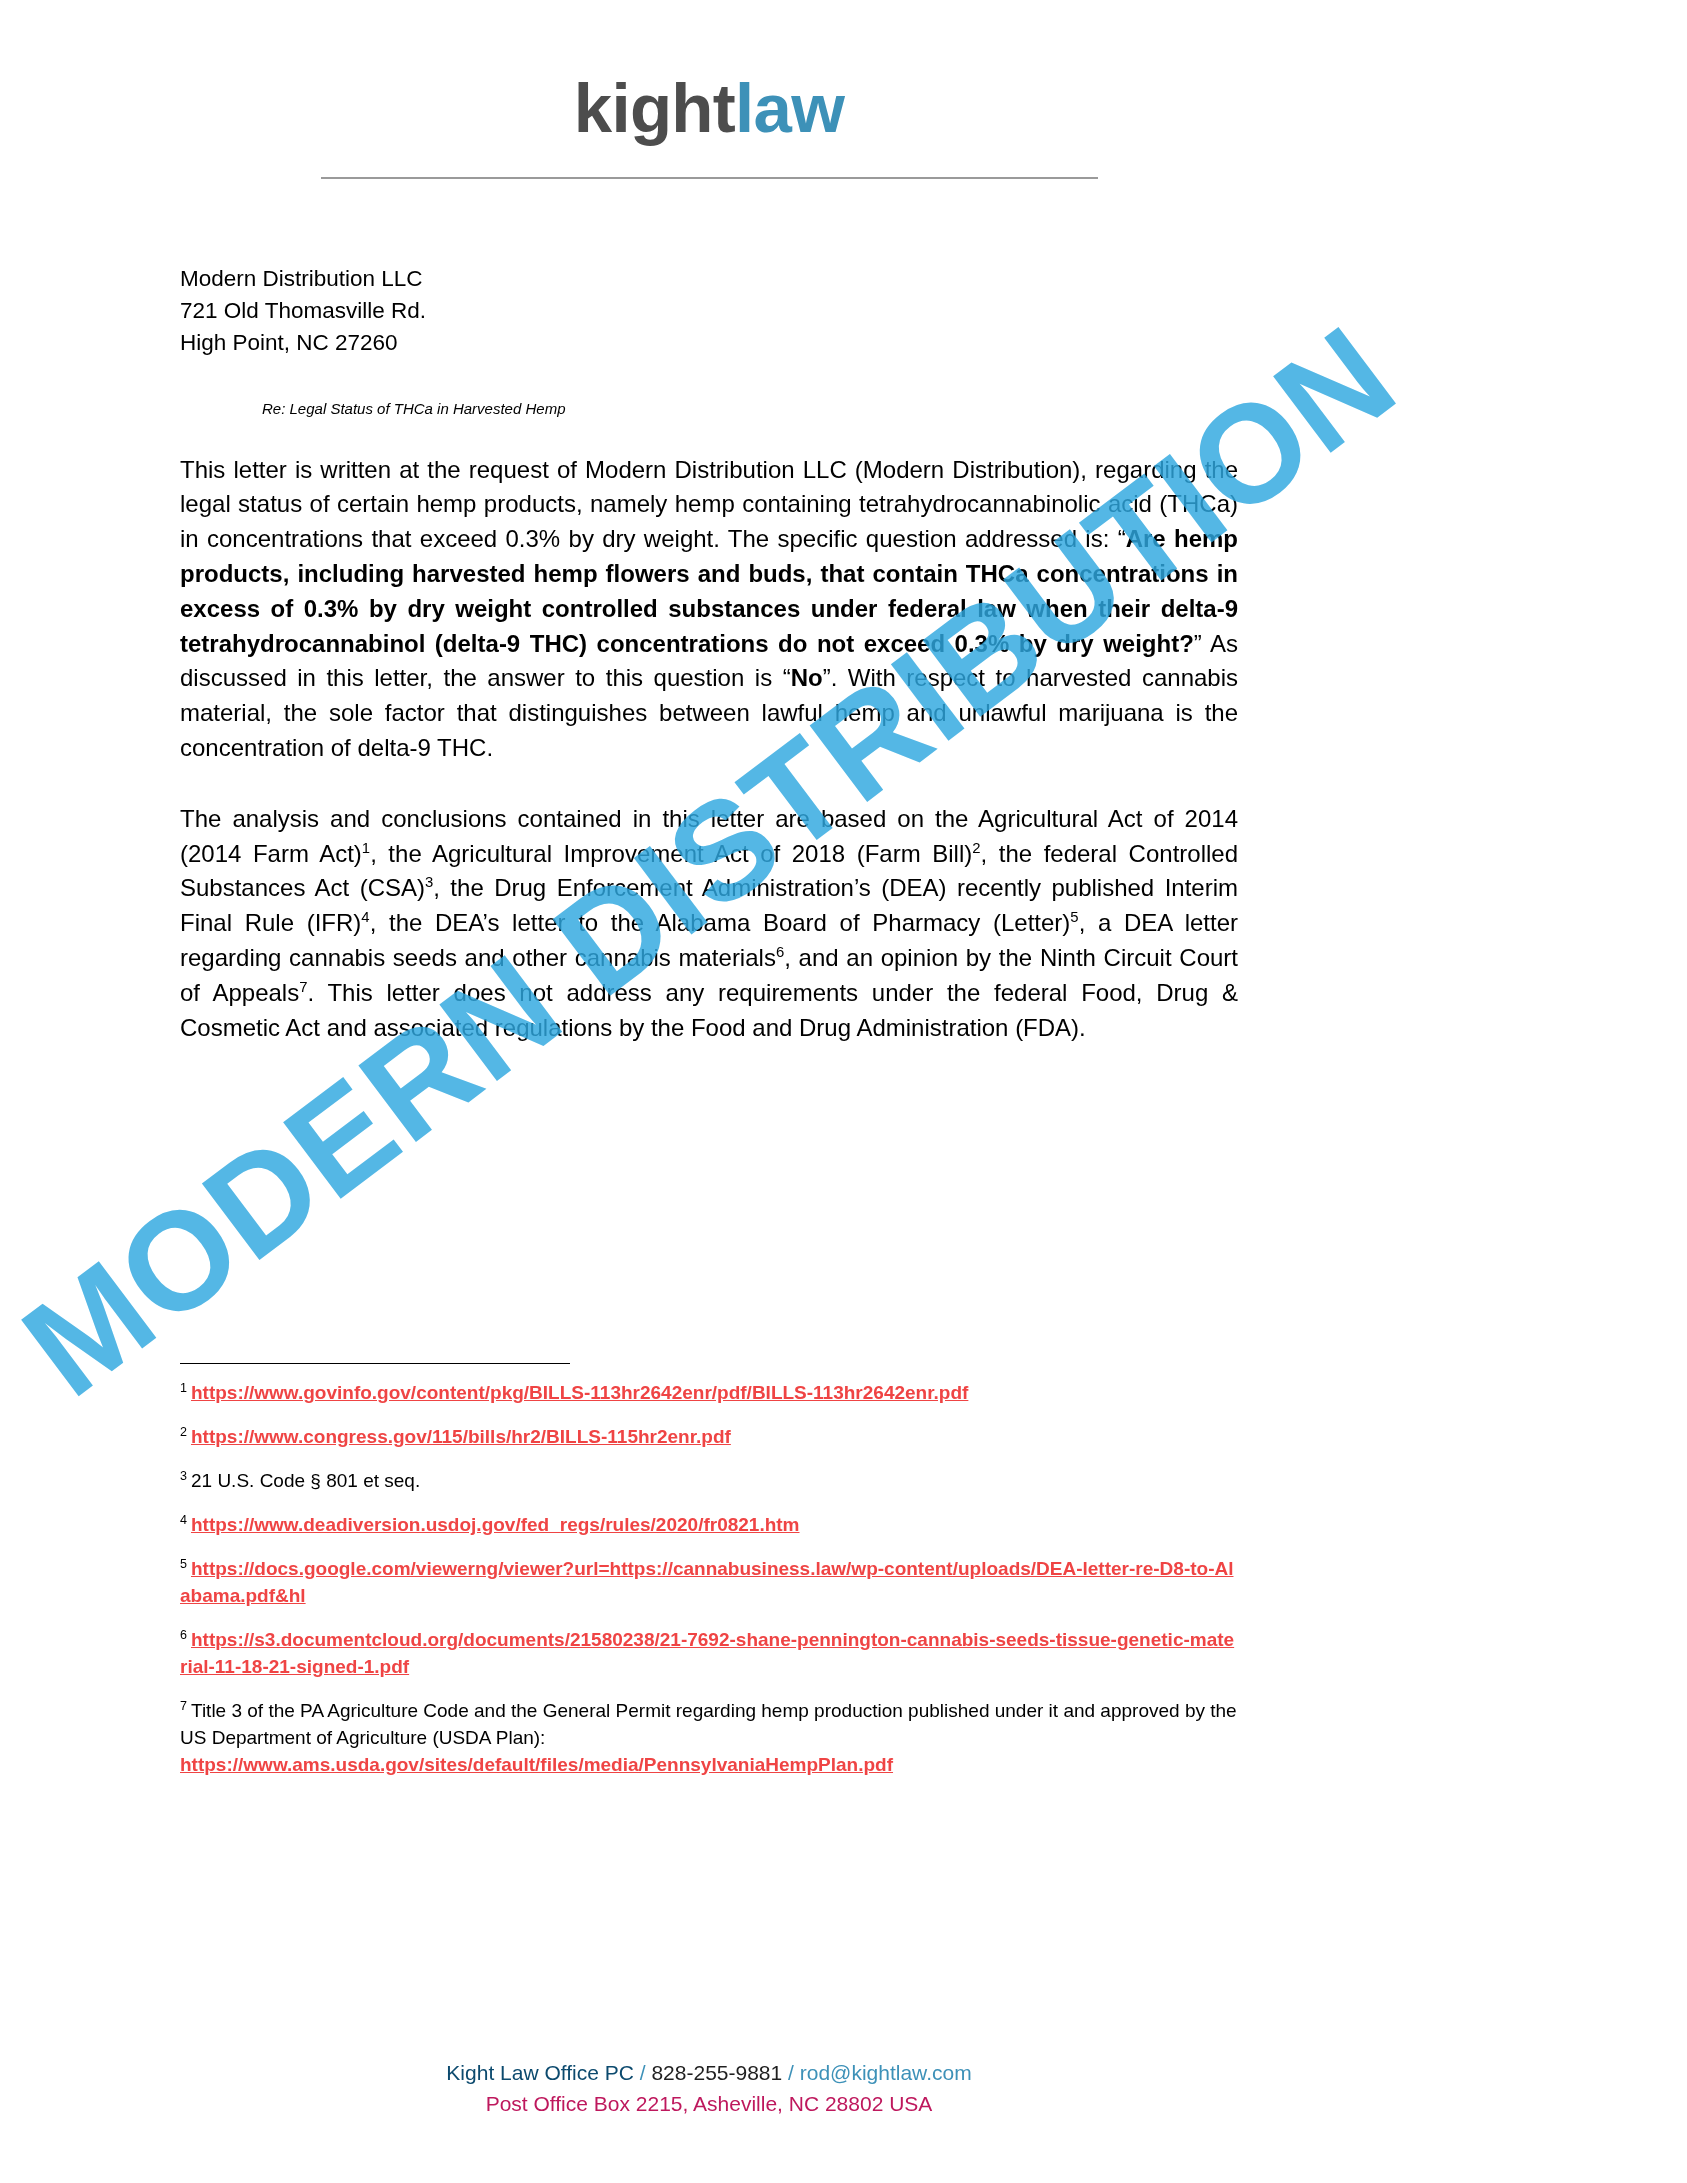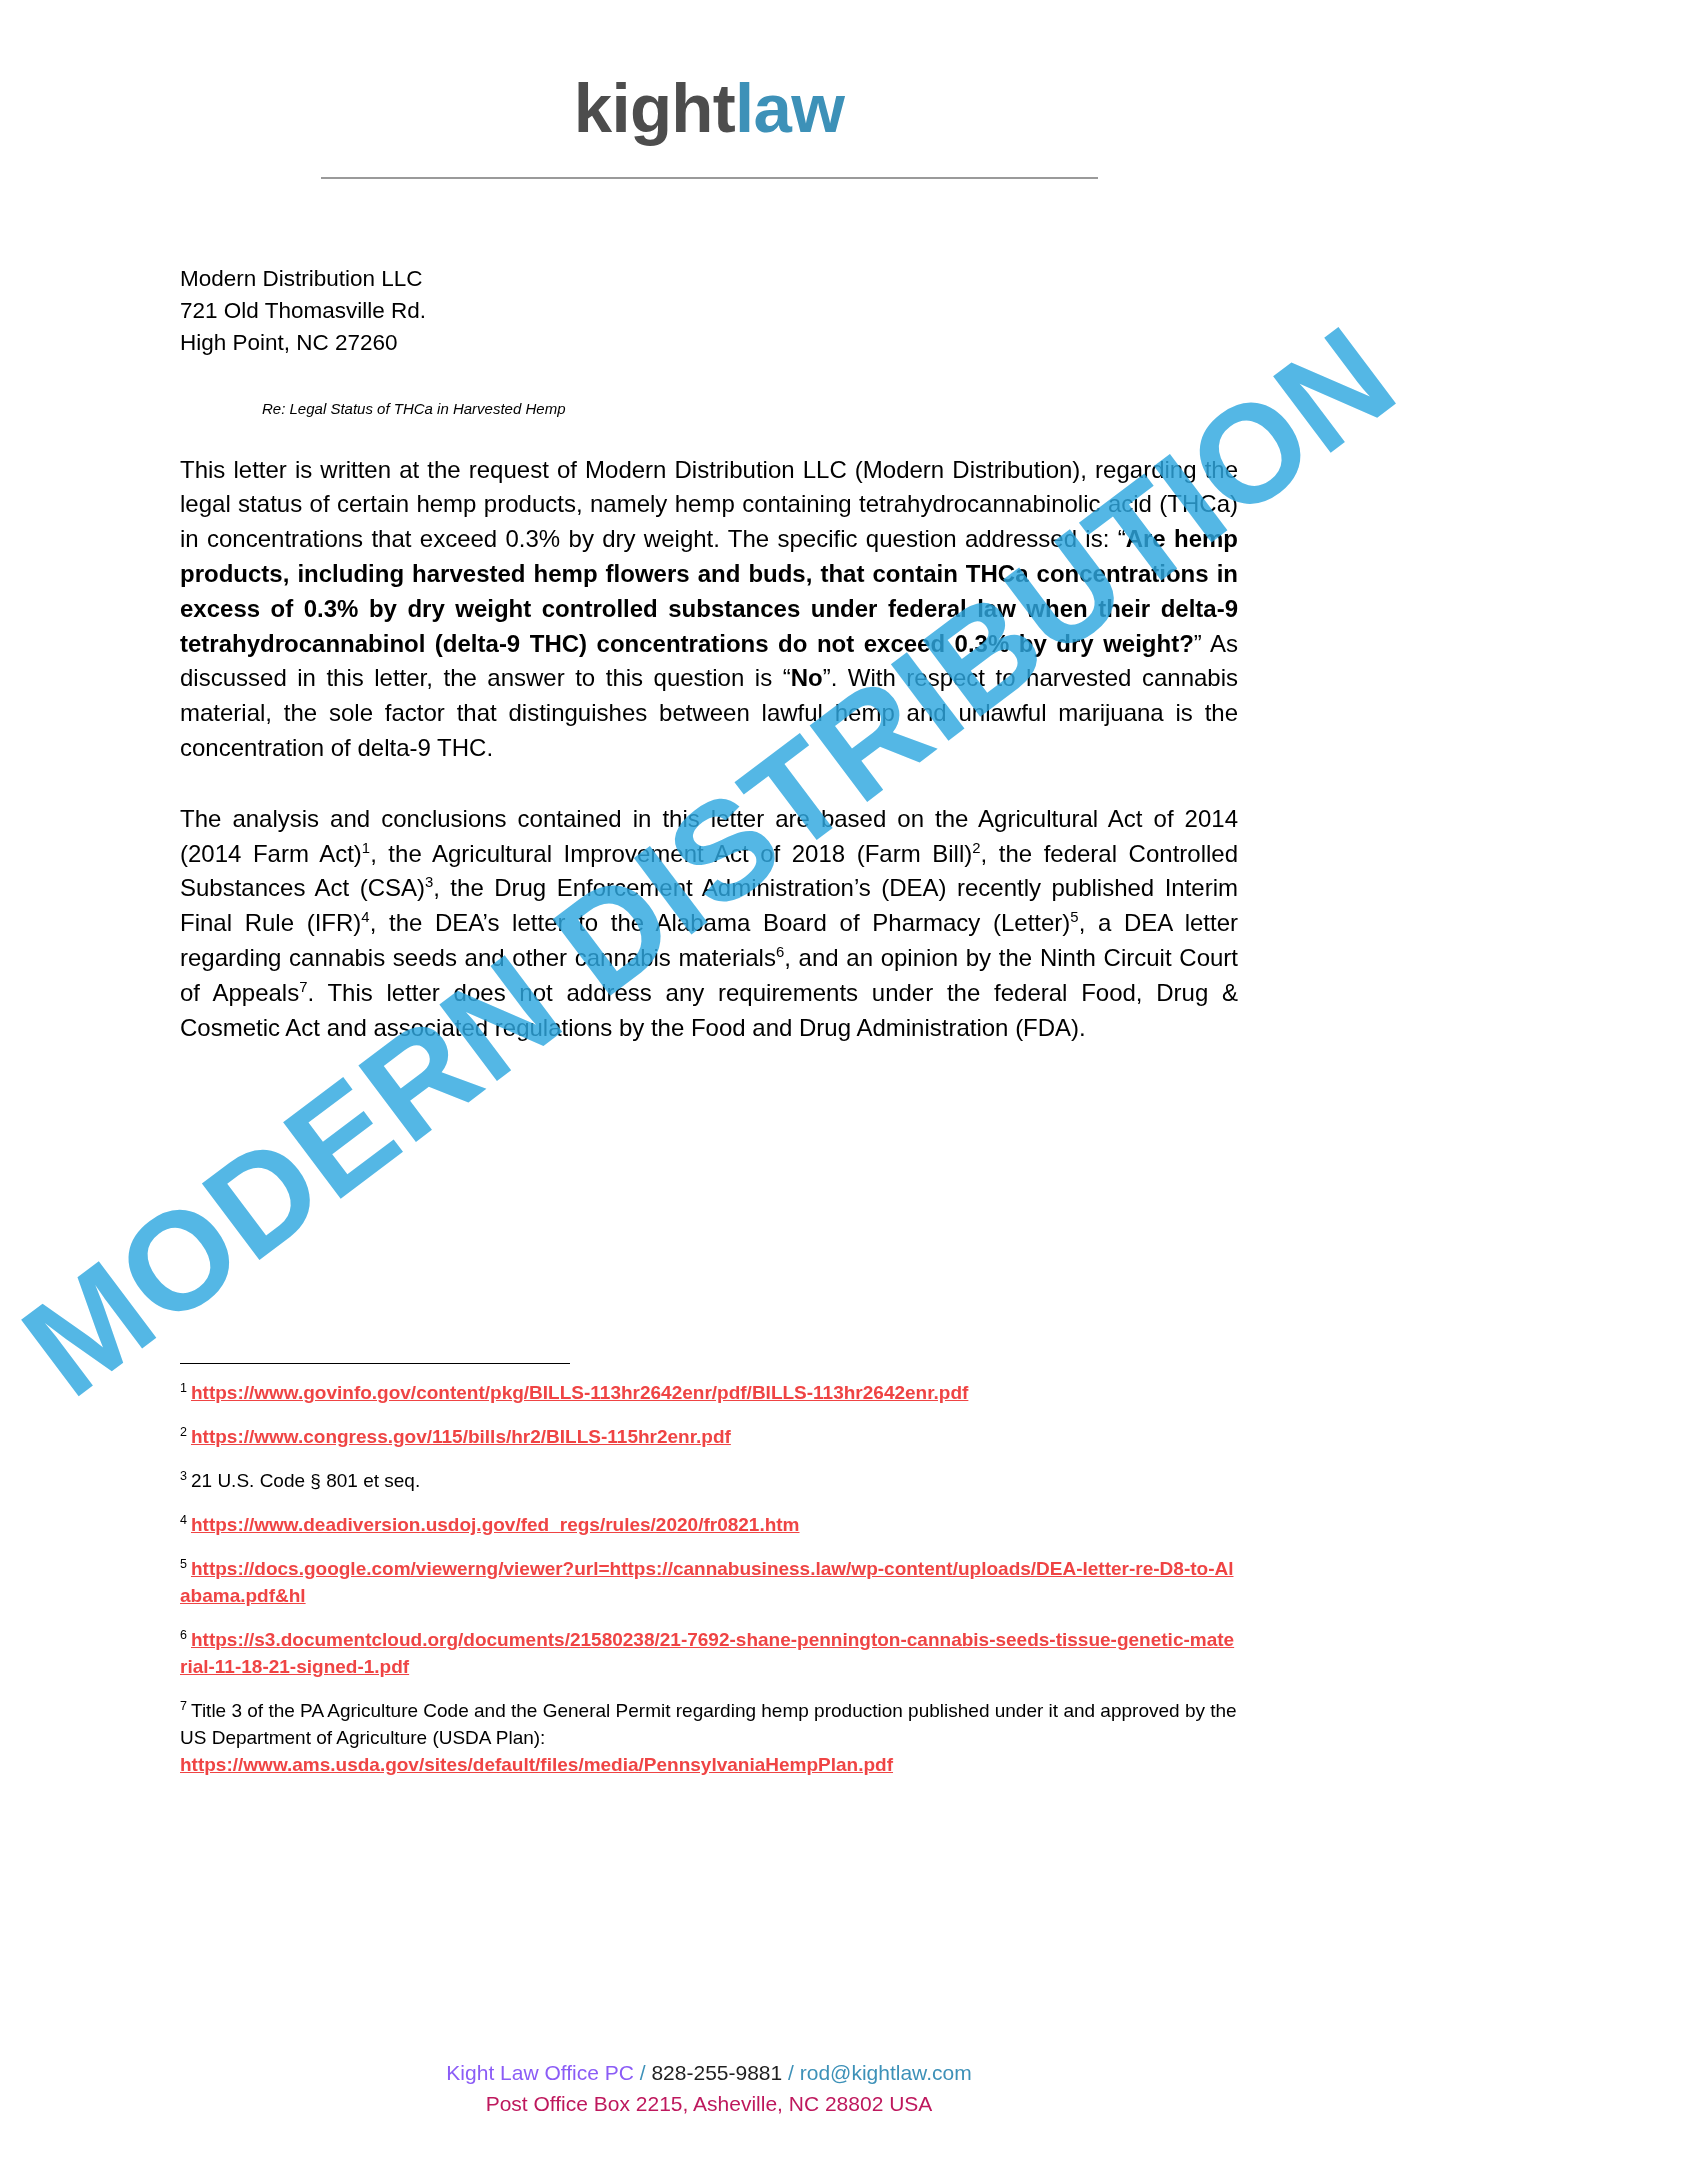--- a/index.html
+++ b/index.html
@@ -115,21 +115,21 @@
   .footer {
     position: absolute;
     left: 0;
     right: 0;
     bottom: 64px;
     text-align: center;
     z-index: 2;
     font-size: 21px;
     line-height: 1.45;
   }
-  .footer .firm { color: #8b5cf6; }
+  .footer .firm { color: #0c4a6e; }
   .footer .sep { color: #3d91b8; }
   .footer .phone { color: #1f1f1f; }
   .footer .email { color: #3d91b8; }
   .footer .address { color: #be185d; }
 
   
   .watermark {
     position: absolute;
     z-index: 5;
     left: 50%;

